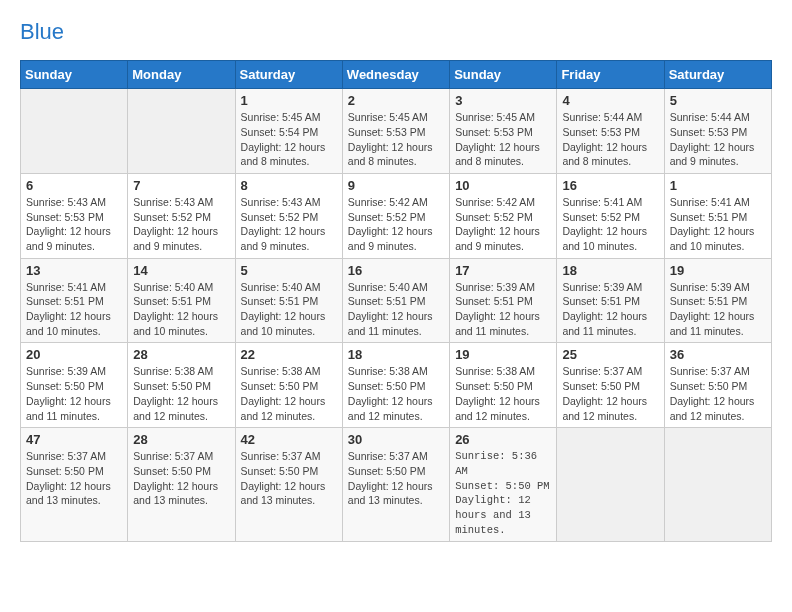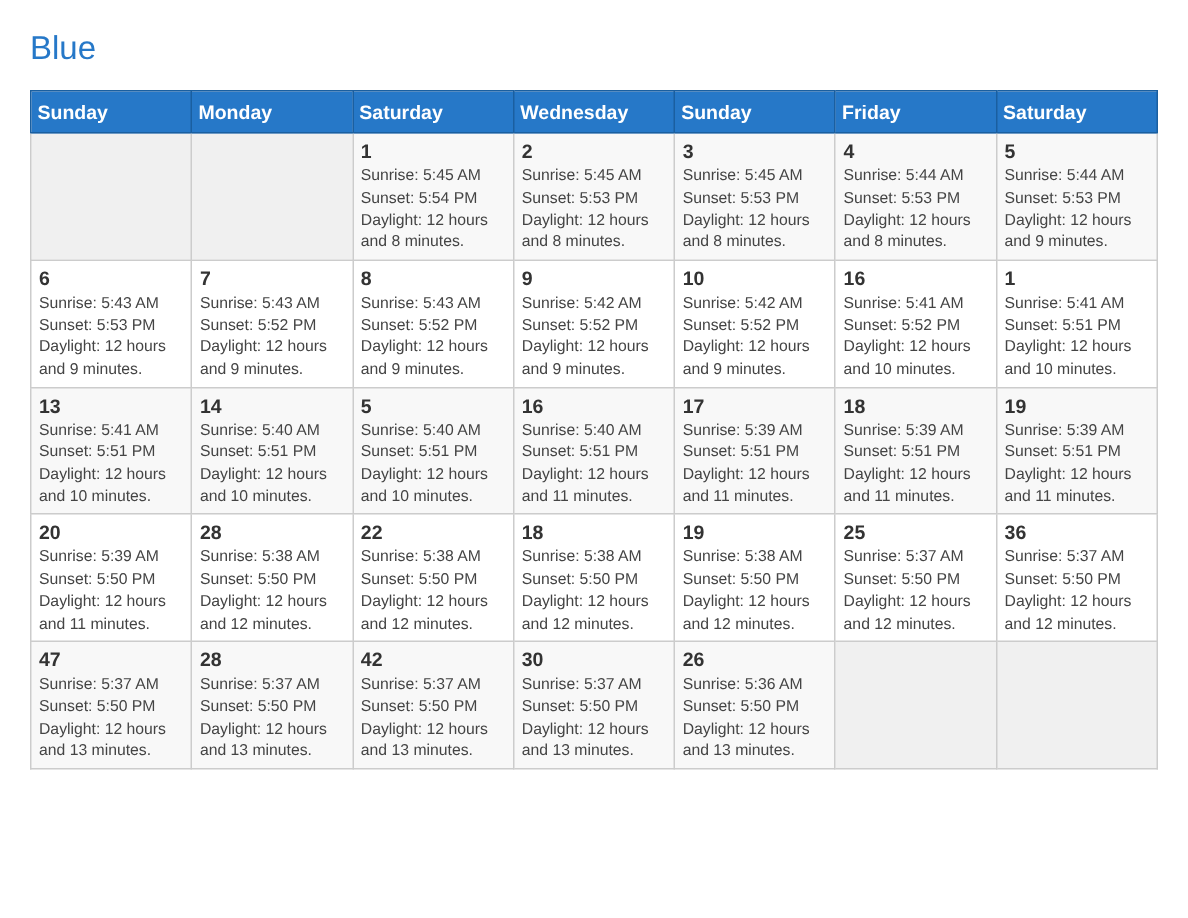--- a/index.html
+++ b/index.html
@@ -307,21 +307,21 @@
 Daylight: 12 hours and 13 minutes.</div>
         </td>
         <td>
           <span class="day-num">30</span>
           <div class="day-info" style="white-space: pre-line;">Sunrise: 5:37 AM
 Sunset: 5:50 PM
 Daylight: 12 hours and 13 minutes.</div>
         </td>
         <td>
           <span class="day-num">26</span>
-          <div class="day-info" style="white-space: pre-line;">Sunrise: 5:36 AM
+          <div class="day-info" style="white-space: pre-line; font-family: Liberation Mono, monospace;">Sunrise: 5:36 AM
 Sunset: 5:50 PM
 Daylight: 12 hours and 13 minutes.</div>
         </td>
         <td class="empty"></td>
         <td class="empty"></td>
       </tr>
     </tbody>
 </table>
 
 </body></html>

